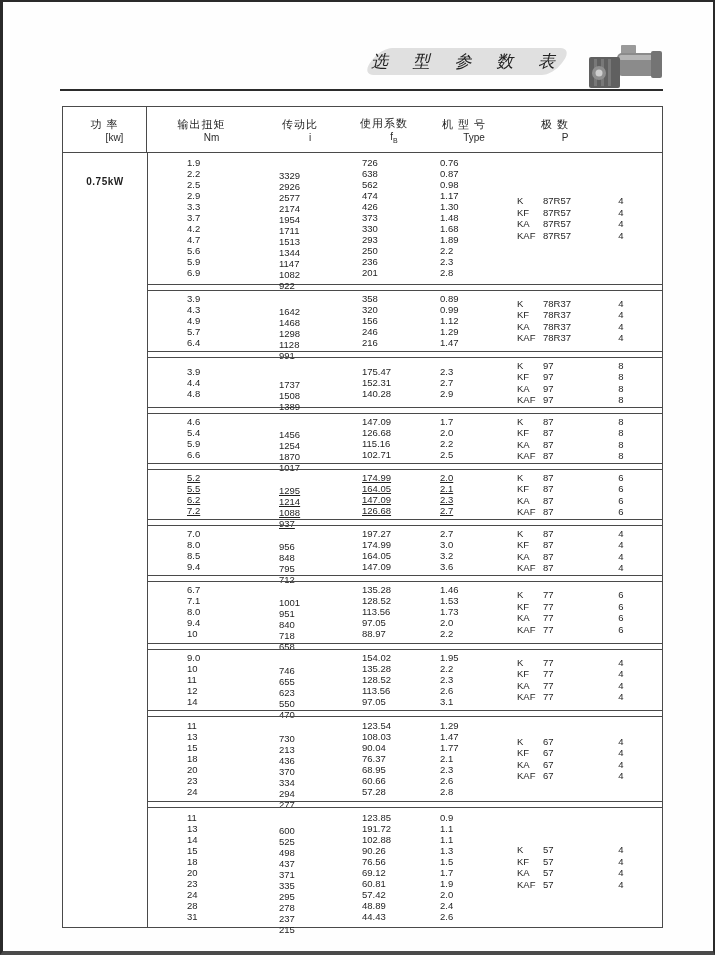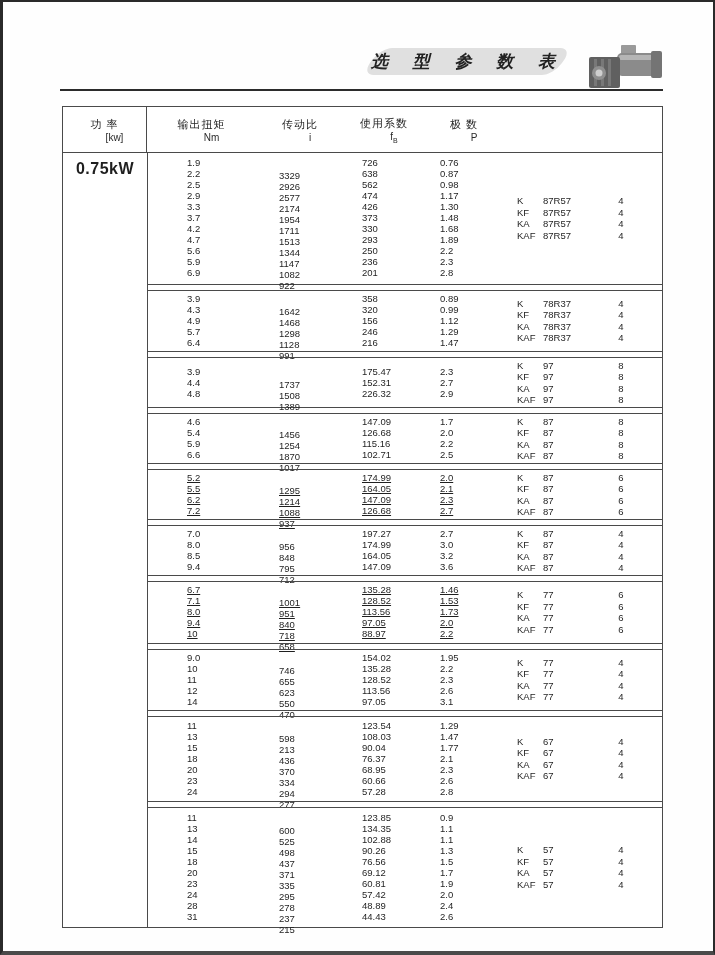--- a/index.html
+++ b/index.html
@@ -7,21 +7,21 @@
     position:relative; width:715px; height:955px; background:#fefefe;
     border:2px solid #2a2a2a; border-left-width:3px; border-bottom:4px solid #4a4a4a;
     box-sizing:border-box; overflow:hidden;
     font-family:"Liberation Sans", sans-serif; color:#1f1f1f;
   }
   
   .banner{position:absolute; left:368px; top:46px; width:192px; height:27px;}
   .banner-bg{position:absolute; inset:0; background:#e0e0e0; border-radius:12px; transform:skewX(-35deg);}
   .banner-title{
     position:relative; display:block; text-align:center; line-height:27px;
-    font-size:17px; font-style:italic; font-weight:bold; letter-spacing:10px;
+    font-size:17px; font-style:italic; font-weight:normal; letter-spacing:10px;
     color:#222; white-space:nowrap;
   }
   .head-rule{position:absolute; left:57px; top:87px; width:603px; height:2px; background:#2b2b2b;}
   .motor-img{position:absolute; left:584px; top:40px; width:80px; height:50px;}
   
   .sel-table{
     position:absolute; left:59px; top:104px; width:601px;
     border:1px solid #4a4a4a; box-sizing:border-box; background:#fff;
   }
   .thead{
@@ -31,21 +31,21 @@
   .th{display:flex; flex-direction:column; align-items:center; justify-content:center; gap:0;}
   .th .zh{font-size:11px; letter-spacing:1px;}
   .th .en{font-size:10px; color:#2a2a2a;margin-left:20px;}
   .th .en sub{font-size:7px;}
   .th-power{border-right:1px solid #4a4a4a;}
   .tbody{position:relative; display:flex;}
   .power-col{
     width:84px; flex:0 0 84px; border-right:1px solid #4a4a4a;
     display:flex; justify-content:center; align-items:flex-start;
   }
-  .power-label{margin-top:7px; font-size:16px; font-weight:bold; letter-spacing:0.5px;}
+  .power-label{margin-top:23px; font-size:10px; font-weight:bold; letter-spacing:0.5px;}
   .blocks{flex:1; display:flex; flex-direction:column;}
   .block{position:relative; display:flex; align-items:center; padding:2px 0 3px 0; box-sizing:border-box;}
   .block + .block{border-top:1px solid #4a4a4a; margin-top:5px;}
   .block:not(:last-child){border-bottom:1px solid #4a4a4a;}
   .rows{flex:1;}
   .drow{display:grid; grid-template-columns:109px 88px 80px 80px; height:11px; line-height:11px;}
   .drow span{font-size:9.5px; white-space:nowrap;}
   .c-rpm{padding-left:39px;}
   .c-nm{padding-left:22px;margin-top:13px;}
   .c-i{padding-left:17px;}
@@ -92,20 +92,24 @@
       </div>
       <div class="th">
         <span class="zh">传动比</span>
         <span class="en">i</span>
       </div>
       <div class="th">
         <span class="zh">使用系数</span>
         <span class="en"><span>f</span><sub>B</sub></span>
       </div>
       <div class="th">
+        <span class="zh">机 型 号</span>
+        <span class="en">Type</span>
+      </div>
+      <div class="th">
         <span class="zh">极  数</span>
         <span class="en">P</span>
       </div>
     </div>
     <div class="tbody">
       <div class="power-col">
         <span class="power-label">0.75kW</span>
       </div>
       <div class="blocks">
           <div class="block" style="min-height: 131.5px;">
@@ -266,21 +270,21 @@
               </div>
               <div class="drow">
                 <span class="c-rpm">4.4</span>
                 <span class="c-nm">1508</span>
                 <span class="c-i">152.31</span>
                 <span class="c-fb">2.7</span>
               </div>
               <div class="drow">
                 <span class="c-rpm">4.8</span>
                 <span class="c-nm">1389</span>
-                <span class="c-i">226.32</span>
+                <span class="c-i">140.28</span>
                 <span class="c-fb">2.9</span>
               </div>
             </div>
             <div class="types">
               <div class="trow">
                 <span class="t-prefix">K</span>
                 <span class="t-model">97</span>
                 <span class="t-pole">8</span>
               </div>
               <div class="trow">
@@ -443,21 +447,21 @@
                 <span class="t-model">87</span>
                 <span class="t-pole">4</span>
               </div>
               <div class="trow">
                 <span class="t-prefix">KAF</span>
                 <span class="t-model">87</span>
                 <span class="t-pole">4</span>
               </div>
             </div>
           </div>
-          <div class="block" style="min-height: 62.5px; text-decoration: underline;">
+          <div class="block" style="min-height: 62.5px;">
             <div class="rows">
               <div class="drow">
                 <span class="c-rpm">6.7</span>
                 <span class="c-nm">1001</span>
                 <span class="c-i">135.28</span>
                 <span class="c-fb">1.46</span>
               </div>
               <div class="drow">
                 <span class="c-rpm">7.1</span>
                 <span class="c-nm">951</span>
@@ -559,21 +563,21 @@
                 <span class="t-prefix">KAF</span>
                 <span class="t-model">77</span>
                 <span class="t-pole">4</span>
               </div>
             </div>
           </div>
           <div class="block" style="min-height: 85.5px;">
             <div class="rows">
               <div class="drow">
                 <span class="c-rpm">11</span>
-                <span class="c-nm">598</span>
+                <span class="c-nm">730</span>
                 <span class="c-i">123.54</span>
                 <span class="c-fb">1.29</span>
               </div>
               <div class="drow">
                 <span class="c-rpm">13</span>
                 <span class="c-nm">213</span>
                 <span class="c-i">108.03</span>
                 <span class="c-fb">1.47</span>
               </div>
               <div class="drow">
@@ -634,21 +638,21 @@
             <div class="rows">
               <div class="drow">
                 <span class="c-rpm">11</span>
                 <span class="c-nm">600</span>
                 <span class="c-i">123.85</span>
                 <span class="c-fb">0.9</span>
               </div>
               <div class="drow">
                 <span class="c-rpm">13</span>
                 <span class="c-nm">525</span>
-                <span class="c-i">134.35</span>
+                <span class="c-i">191.72</span>
                 <span class="c-fb">1.1</span>
               </div>
               <div class="drow">
                 <span class="c-rpm">14</span>
                 <span class="c-nm">498</span>
                 <span class="c-i">102.88</span>
                 <span class="c-fb">1.1</span>
               </div>
               <div class="drow">
                 <span class="c-rpm">15</span>

